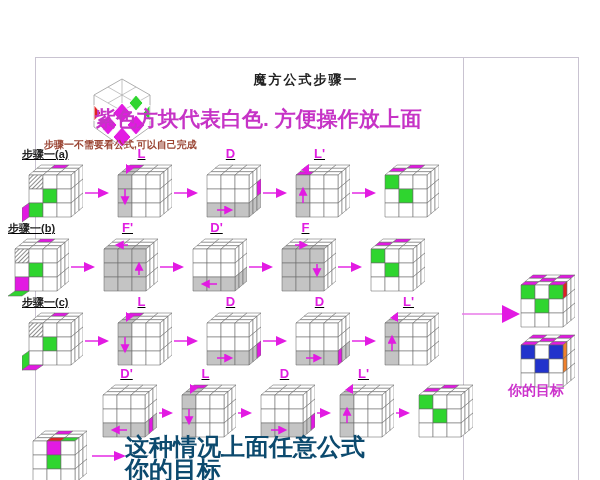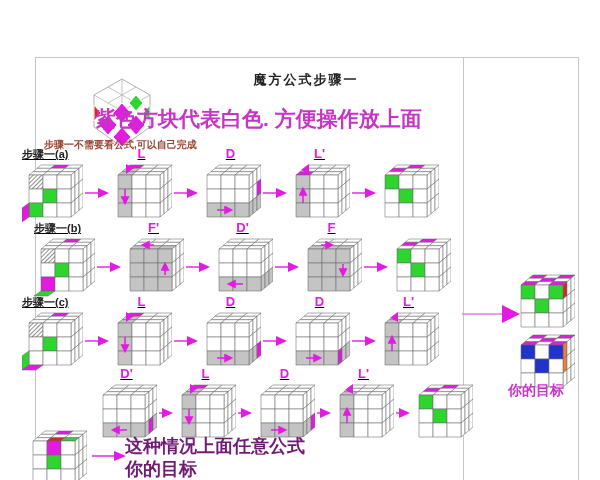--- a/index.html
+++ b/index.html
@@ -15,21 +15,21 @@
   .cube-cell{display:flex;flex-direction:column;width:61px;text-decoration:underline;}
   .cell-head{height:16px;line-height:14px;text-align:center;white-space:nowrap;}
   .move-label{font-size:13px;font-weight:bold;color:#e01ee0;}
   .row-label{font-size:11px;font-weight:bold;color:#222222;text-align:left;}
   .arrow-wrap{margin-top:39px;}
   .goal-cubes{position:absolute;left:514px;top:238px;display:flex;flex-direction:column;gap:0px;}
   .goal-label{position:absolute;left:508px;top:347px;width:80px;text-align:left;font-size:14px;font-weight:bold;color:#cc33cc;white-space:nowrap;}
   .goal-arrow{position:absolute;left:462px;top:268px;}
   .special-cube{position:absolute;left:26px;top:394px;}
   .special-arrow{position:absolute;left:92px;top:414px;}
-  .special-text{position:absolute;left:125px;top:400px;font-size:18px;font-weight:bold;color:#701a75;line-height:23px;white-space:nowrap;}
+  .special-text{position:absolute;left:125px;top:400px;font-size:24px;font-weight:bold;color:#0c4a6e;line-height:23px;white-space:nowrap;}
 </style>
 </head>
 <body>
 
 <div id="stage">
 
   <svg width="0" height="0" style="position:absolute" aria-hidden="true">
     <defs>
       <pattern id="hatch" patternUnits="userSpaceOnUse" width="3" height="3" patternTransform="rotate(45)">
         <rect width="3" height="3" fill="#ffffff"></rect>
@@ -243,21 +243,21 @@
             <polygon points="35.0,12.0 49.0,12.0 49.0,26.0 35.0,26.0" fill="#ffffff" stroke="#666666" stroke-width="0.55"></polygon>
             <polygon points="7.0,26.0 21.0,26.0 21.0,40.0 7.0,40.0" fill="#ffffff" stroke="#666666" stroke-width="0.55"></polygon>
             <polygon points="21.0,26.0 35.0,26.0 35.0,40.0 21.0,40.0" fill="#2fd52f" stroke="#666666" stroke-width="0.55"></polygon>
             <polygon points="35.0,26.0 49.0,26.0 49.0,40.0 35.0,40.0" fill="#ffffff" stroke="#666666" stroke-width="0.55"></polygon>
             <polygon points="7.0,40.0 21.0,40.0 21.0,54.0 7.0,54.0" fill="#ffffff" stroke="#666666" stroke-width="0.55"></polygon>
             <polygon points="21.0,40.0 35.0,40.0 35.0,54.0 21.0,54.0" fill="#ffffff" stroke="#666666" stroke-width="0.55"></polygon>
             <polygon points="35.0,40.0 49.0,40.0 49.0,54.0 35.0,54.0" fill="#ffffff" stroke="#666666" stroke-width="0.55"></polygon>
           </svg>
         </div>
       </div>
-      <div class="cube-row" style="left: 34px; top: 186px;">
+      <div class="cube-row" style="left: 8px; top: 186px;">
         <div class="cube-cell">
           <div class="cell-head row-label">步骤一(b)</div>
           <svg width="61" height="60">
             <polygon points="15.0,5.3 29.0,5.3 33.0,2.0 19.0,2.0" fill="#ffffff" stroke="#666666" stroke-width="0.55"></polygon>
             <polygon points="29.0,5.3 43.0,5.3 47.0,2.0 33.0,2.0" fill="#e21ae2" stroke="#666666" stroke-width="0.55"></polygon>
             <polygon points="43.0,5.3 57.0,5.3 61.0,2.0 47.0,2.0" fill="#ffffff" stroke="#666666" stroke-width="0.55"></polygon>
             <polygon points="11.0,8.7 25.0,8.7 29.0,5.3 15.0,5.3" fill="#ffffff" stroke="#666666" stroke-width="0.55"></polygon>
             <polygon points="25.0,8.7 39.0,8.7 43.0,5.3 29.0,5.3" fill="#ffffff" stroke="#666666" stroke-width="0.55"></polygon>
             <polygon points="39.0,8.7 53.0,8.7 57.0,5.3 43.0,5.3" fill="#ffffff" stroke="#666666" stroke-width="0.55"></polygon>
             <polygon points="7.0,12.0 21.0,12.0 25.0,8.7 11.0,8.7" fill="#ffffff" stroke="#666666" stroke-width="0.55"></polygon>

